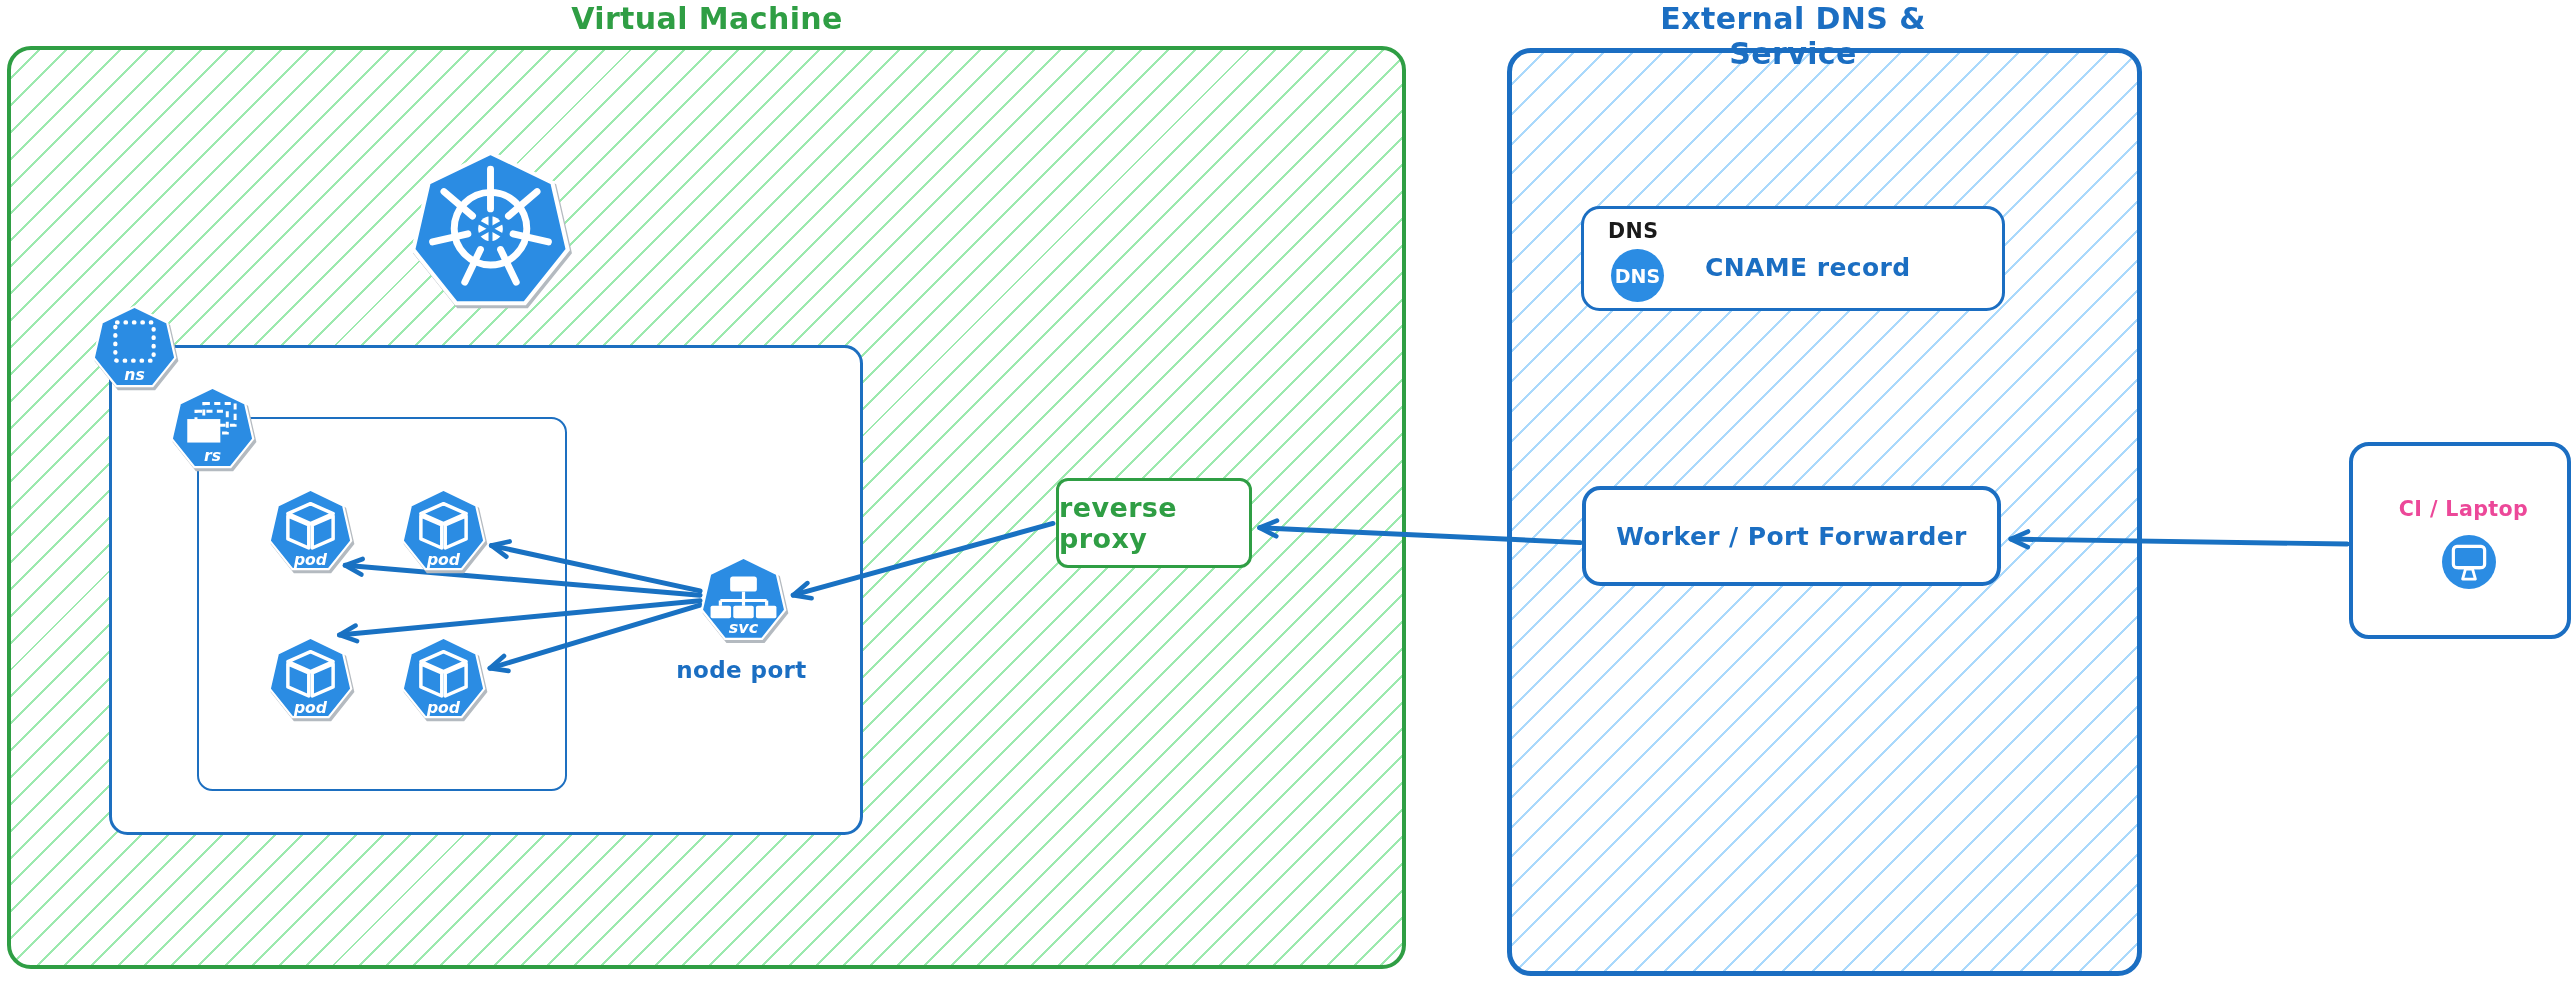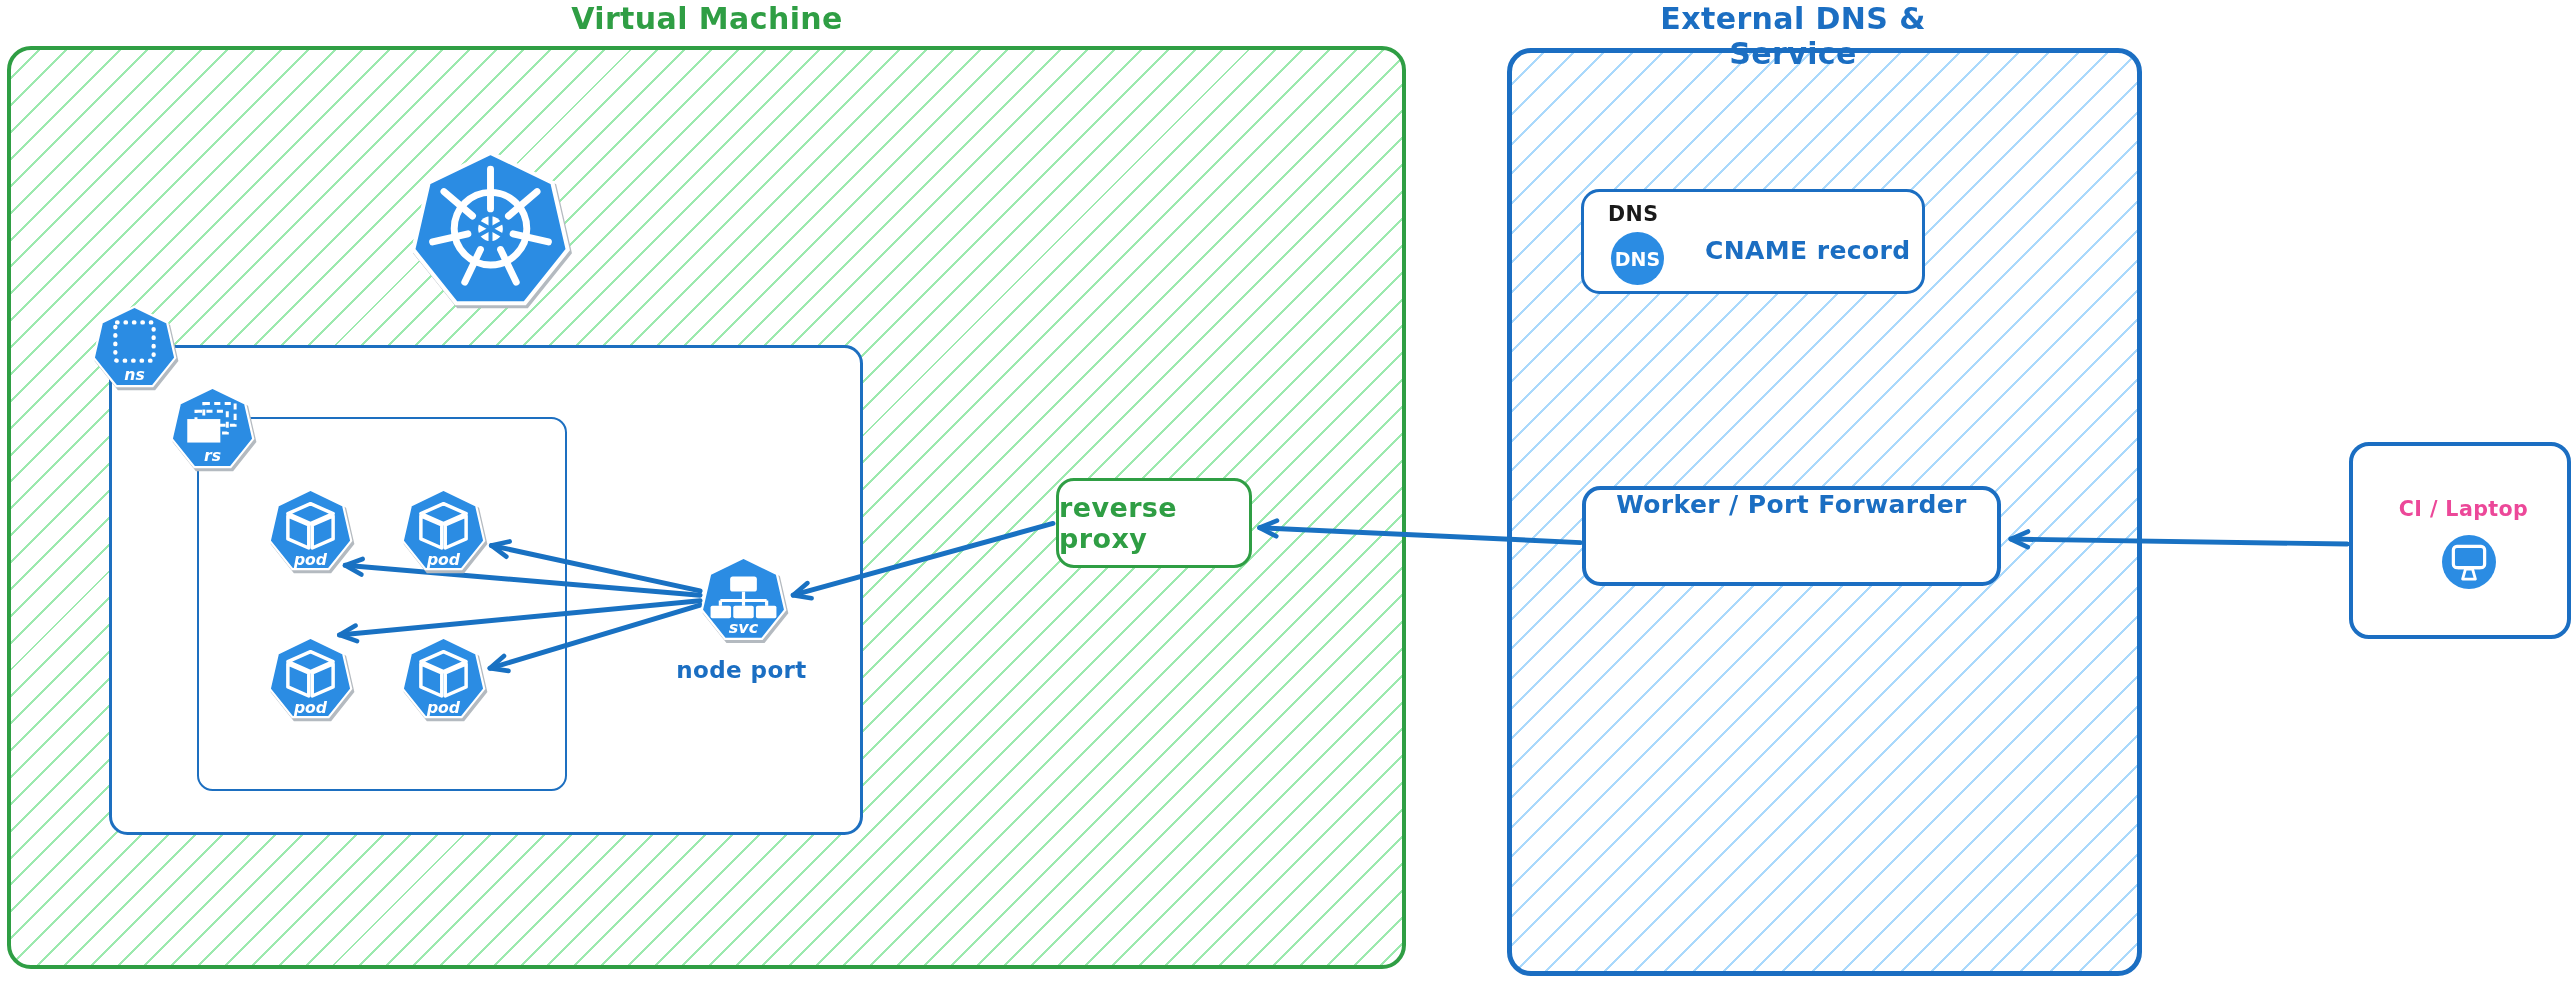--- a/index.html
+++ b/index.html
@@ -16,26 +16,26 @@
     background:repeating-linear-gradient(135deg,#aad9fc 0px,#aad9fc 2.1px,transparent 2.1px,transparent 21px);}
 
   .group-title{position:absolute;top:1.4px;font-size:30px;text-align:center;width:398px;}
   .vm-title{left:508px;color:#2f9e44;}
   .ext-title{left:1594px;color:#1b6ec2;}
 
   
   .node-box{position:absolute;box-sizing:border-box;background:#ffffff;}
   .ns-box{left:109px;top:345px;width:754px;height:490px;border:3.6px solid #1d6fc0;border-radius:18.5px;}
   .rs-box{left:197px;top:417px;width:370px;height:374px;border:2.8px solid #1d6fc0;border-radius:15.6px;}
-  .rp-box{left:1056px;top:478px;width:196px;height:90px;border:3.6px solid #2f9e44;border-radius:18px;
+  .rp-box{left:1056px;top:478px;width:196px;height:90px;border:3.6px solid #2f9e44;border-radius:12px;
           display:flex;align-items:center;justify-content:center;z-index:30;}
   .rp-box span{color:#2f9e44;font-size:27px;}
-  .dns-box{left:1581px;top:189px;width:344px;height:105px;border:3.6px solid #1b6ec2;border-radius:18.5px;z-index:30;}
+  .dns-box{left:1581px;top:206px;width:424px;height:105px;border:3.6px solid #1b6ec2;border-radius:18.5px;z-index:30;}
   .worker-box{left:1582px;top:486px;width:419px;height:100px;border:4.3px solid #1b6ec2;border-radius:18.5px;
-          display:flex;justify-content:center;z-index:30;}
+          display:flex;align-items:center;justify-content:center;z-index:30;}
   .worker-box span{color:#1b6ec2;font-size:25px;}
   .ci-box{left:2349px;top:442px;width:222px;height:197px;border:4.3px solid #1b6ec2;border-radius:20px;z-index:30;}
 
   .dns-tag{position:absolute;left:24px;top:10px;color:#1a1a1a;font-size:20.6px;}
   .dns-badge{position:absolute;left:27px;top:40px;width:53px;height:53px;border-radius:50%;
              background:#2b8ce3;color:#fff;display:flex;align-items:center;justify-content:center;
              font-size:19px;font-weight:bold;}
   .cname-label{position:absolute;left:121px;top:44px;width:284px;color:#1b6ec2;font-size:25px;}
 
   .ci-label{position:absolute;left:14px;top:51px;width:193px;text-align:center;color:#ec4899;font-size:20.6px;}

